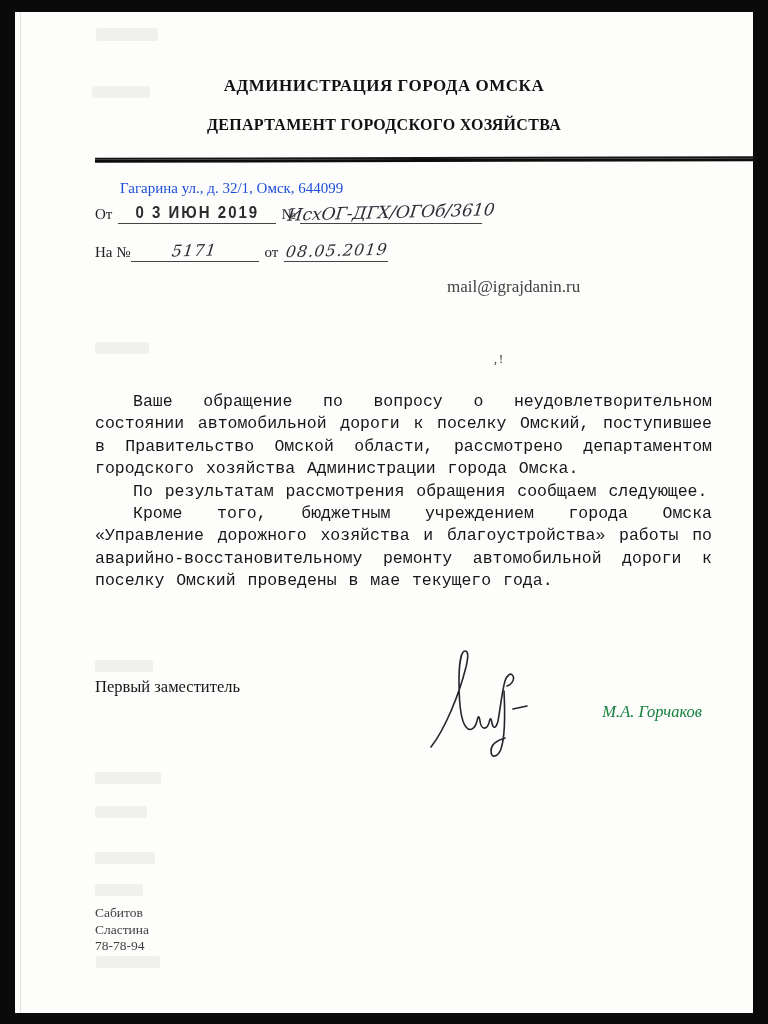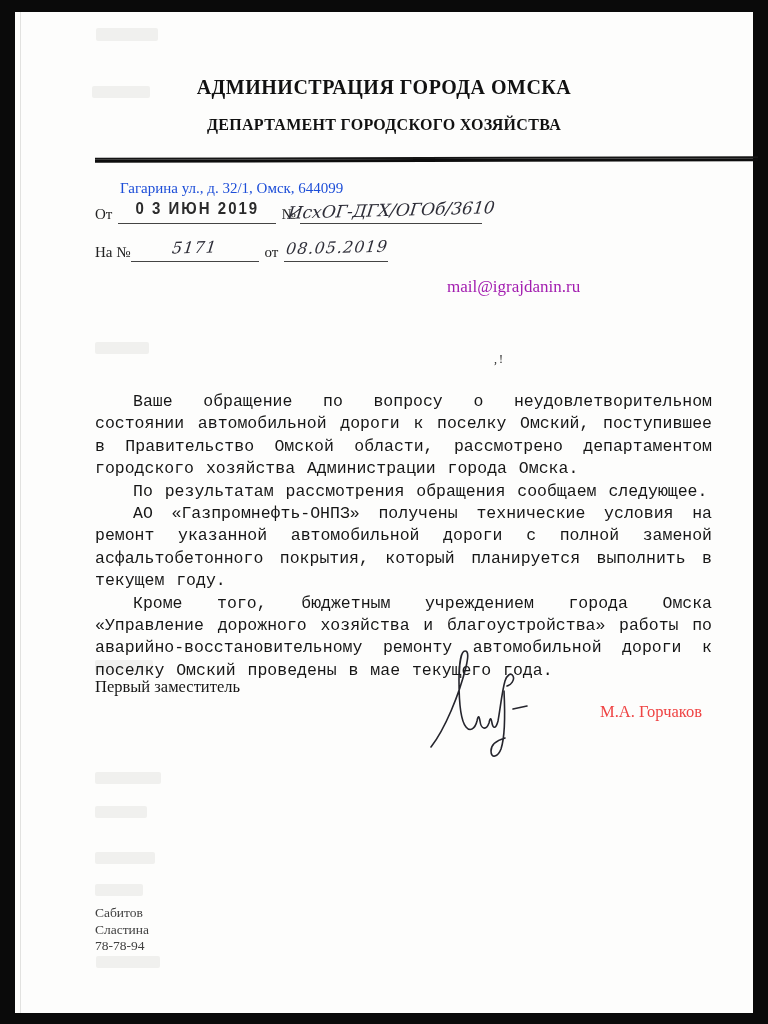--- a/index.html
+++ b/index.html
@@ -18,21 +18,21 @@
   }
   
   .frame-top    { position:absolute; left:0; top:0;    width:768px; height:12px; background:#0a0a0a; }
   .frame-bottom { position:absolute; left:0; top:1013px; width:768px; height:11px; background:#0a0a0a; }
   .frame-left   { position:absolute; left:0; top:0;    width:15px;  height:1024px; background:#0a0a0a; }
   .frame-right  { position:absolute; left:753px; top:0; width:15px; height:1024px; background:#0a0a0a; }
   .edge-shadow  { position:absolute; left:20px; top:12px; width:1px; height:1001px; background:#e2e2e0; }
 
   .org-title {
     position:absolute; left:15px; top:76px; width:738px;
-    text-align:center; font-weight:bold; font-size:20px; letter-spacing:0.5px;
+    text-align:center; font-weight:bold; font-size:17px; letter-spacing:0.5px;
     color:#111;
   }
   .dept-title {
     position:absolute; left:15px; top:116px; width:738px;
     text-align:center; font-weight:bold; font-size:16px; letter-spacing:0.3px;
     color:#111;
   }
   .double-rule {
     position:absolute; left:95px; top:157px; width:663px; height:4px;
     border-top:2px solid #151515; border-bottom:3px solid #0d0d0d;
@@ -41,21 +41,21 @@
   .address {
     position:absolute; left:120px; top:180px; font-size:15px; color:#1d4ed8;
   }
 
   .ref-row { position:absolute; font-size:15px; color:#222; display:flex; align-items:flex-end; }
   .ref-row-1 { left:95px; top:198px; height:26px; }
   .ref-row-2 { left:95px; top:236px; height:26px; }
   .ref-label { padding-bottom:1px; }
   .blank {
     border-bottom:1px solid #444; position:relative; height:24px;
-    display:flex; justify-content:center;
+    display:flex; align-items:flex-end; justify-content:center;
   }
   .blank-from { width:158px; margin-left:6px; }
   .blank-num  { width:182px; margin-left:4px; }
   .blank-replynum { width:128px; }
   .blank-replydate { width:104px; margin-left:6px; }
 
   .stamp {
     font-family:"Liberation Sans", sans-serif;
     font-weight:bold; font-size:15px; letter-spacing:2px;
     color:#2b2b2b; transform:scaleY(1.05);
@@ -63,41 +63,41 @@
   }
   .handwriting {
     font-family:"DejaVu Serif", serif;
     font-style:italic; font-size:17px; color:#2e2e38;
     transform:skewX(-8deg) rotate(-1.5deg);
     white-space:nowrap; padding-bottom:1px;
   }
   .hw-num { font-size:16px; letter-spacing:1px; }
 
   .email {
-    position:absolute; left:447px; top:277px; font-size:17px; color:#a21caf;
+    position:absolute; left:447px; top:277px; font-size:17px; color:#404040;
   }
   .ink-mark {
     position:absolute; left:494px; top:352px; font-size:12px; color:#222;
     letter-spacing:2px;
   }
 
   .body-text {
     position:absolute; left:95px; top:391px; width:617px;
     font-size:16.5px; line-height:22.4px; color:#161616;font-family:Liberation Mono, monospace;
   }
   .body-text p {
     margin:0; text-align:justify; text-indent:38px;
     word-spacing:2px;
   }
 
   .sig-position {
     position:absolute; left:95px; top:676px; font-size:16.5px; line-height:22.5px; color:#161616;
   }
   .sig-name {
-    position:absolute; right:66px; top:702px; font-size:16.5px; color:#ef4444;
+    position:absolute; right:66px; top:702px; font-size:16.5px; color:#15803d;font-style:italic;
   }
   .sig-scribble { position:absolute; left:425px; top:645px; }
 
   .footer-block {
     position:absolute; left:95px; top:905px; font-size:13.5px; line-height:16.5px; color:#404040;
   }
 
   .artifact { position:absolute; background:#f0f0ee; border-radius:2px; }
 </style>
 </head>
@@ -147,21 +147,20 @@
       <span class="handwriting hw-num">08.05.2019</span>
     </span>
   </div>
 
   <div class="email">mail@igrajdanin.ru</div>
   <div class="ink-mark">,!</div>
 
   <div class="body-text">
     <p>Ваше обращение по вопросу о неудовлетворительном состоянии автомобильной дороги к поселку Омский, поступившее в Правительство Омской области, рассмотрено департаментом городского хозяйства Администрации города Омска.</p>
     <p>По результатам рассмотрения обращения сообщаем следующее.</p>
-    <p>АО «Газпромнефть-ОНПЗ» получены технические условия на ремонт указанной автомобильной дороги с полной заменой асфальтобетонного покрытия, который планируется выполнить в текущем году.</p>
     <p>Кроме того, бюджетным учреждением города Омска «Управление дорожного хозяйства и благоустройства» работы по аварийно-восстановительному ремонту автомобильной дороги к поселку Омский проведены в мае текущего года.</p>
   </div>
 
   <div class="sig-position">
     <div>Первый заместитель</div>
   </div>
 
   <div class="sig-scribble">
     <svg width="115" height="120" viewBox="0 0 115 120" xmlns="http://www.w3.org/2000/svg">
       <path d="M 6 102 C 20 84 34 50 41 22 C 43 13 44 6 40 6 C 36 6 34 20 34 36 C 34 58 36 76 41 82 C 45 87 50 84 52 76 C 53 71 54 70 55 76 C 56 84 61 86 64 78 C 65 73 66 72 67 78 C 68 84 71 84 73 76 C 75 66 77 46 80 36 C 82 30 86 27 88 31 C 90 35 86 40 82 41" fill="none" stroke="#25252d" stroke-width="1.6" stroke-linecap="round"></path>

